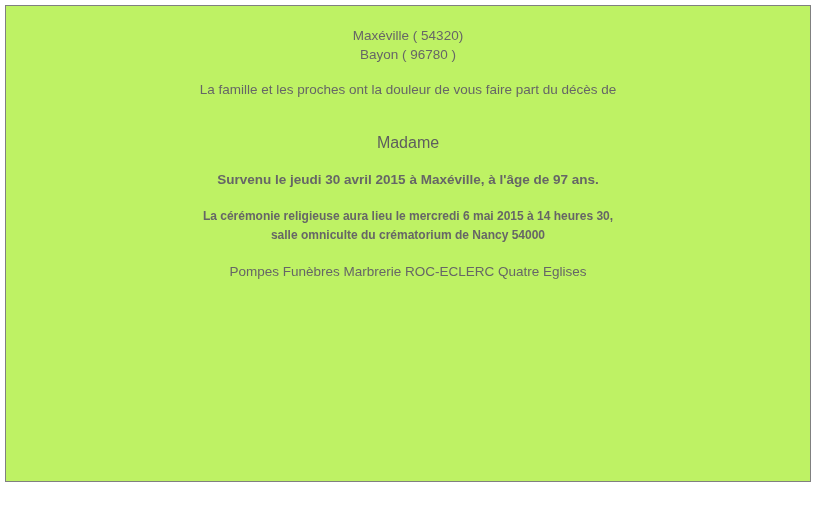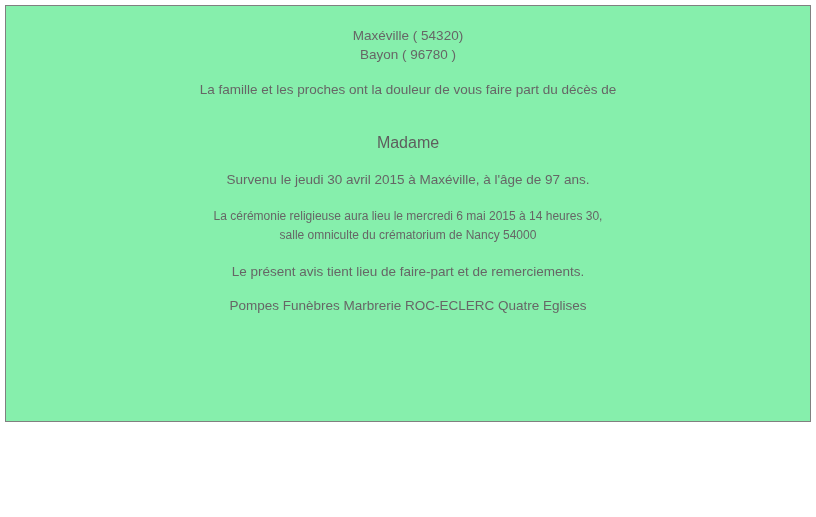--- a/index.html
+++ b/index.html
@@ -9,23 +9,23 @@
   }
   body {
     width: 816px;
     height: 517px;
     font-family: "Liberation Sans", sans-serif;
     color: #666666;
   }
   .notice {
     box-sizing: border-box;
     width: 806px;
-    height: 417px;
+    height: 477px;
     margin: 5px;
-    background: #86efac;
+    background: #bef264;
     border: 1px solid #808080;
     padding: 18px 24px 0 24px;
     position: relative;
   }
   .line {
     font-size: 12px;
     line-height: 19px;
     color: #666666;
   }
   .center { text-align: center; }
@@ -55,20 +55,21 @@
     letter-spacing: 0.2px;
   }
   .spouse {
     margin-top: 18px;
     font-size: 13.5px;
   }
   .para {
     margin-top: 18px;
     font-size: 13.5px;
     line-height: 19px;
+    font-weight: bold;
   }
   .closing {
     margin-top: 19px;
     font-size: 13.5px;
     text-align: center;
   }
   .pfl {
     margin-top: 19px;
     font-size: 13.5px;
   }
@@ -96,18 +97,17 @@
 
   <div class="left para">Survenu le jeudi 30 avril 2015 à Maxéville, à l'âge de 97 ans.</div>
 
   <div class="left para">
     <div class="line">La cérémonie religieuse aura lieu le mercredi 6 mai 2015 à 14 heures 30,</div>
     <div class="line">salle omniculte du crématorium de Nancy 54000</div>
   </div>
 
 
 
-  <div class="closing">Le présent avis tient lieu de faire-part et de remerciements.</div>
 
 
   <div class="pompes">Pompes Funèbres Marbrerie ROC-ECLERC Quatre Eglises</div>
 
 </div>
 
 </body></html>

